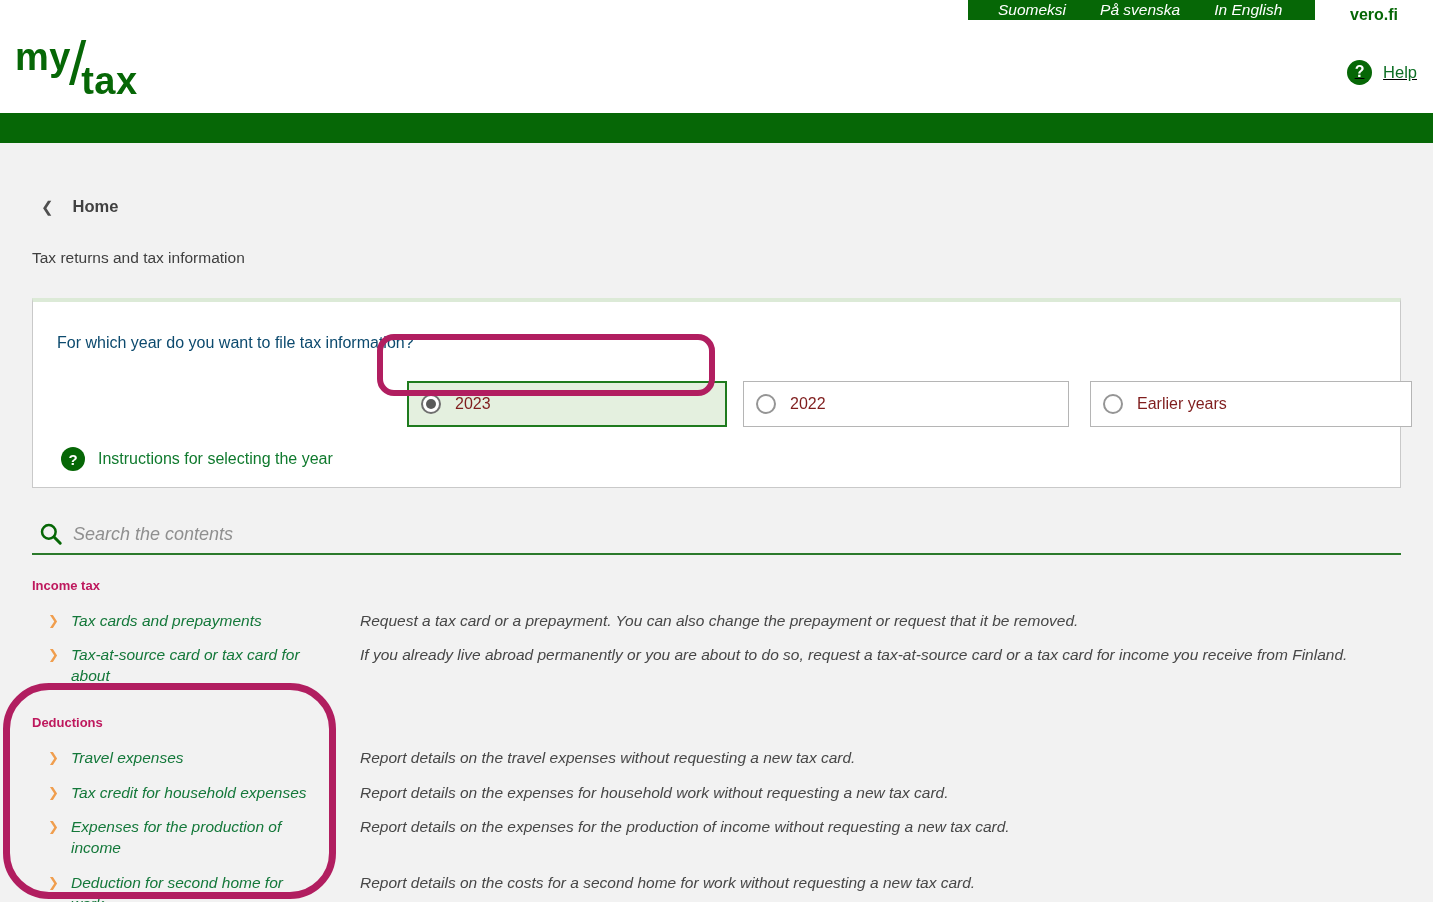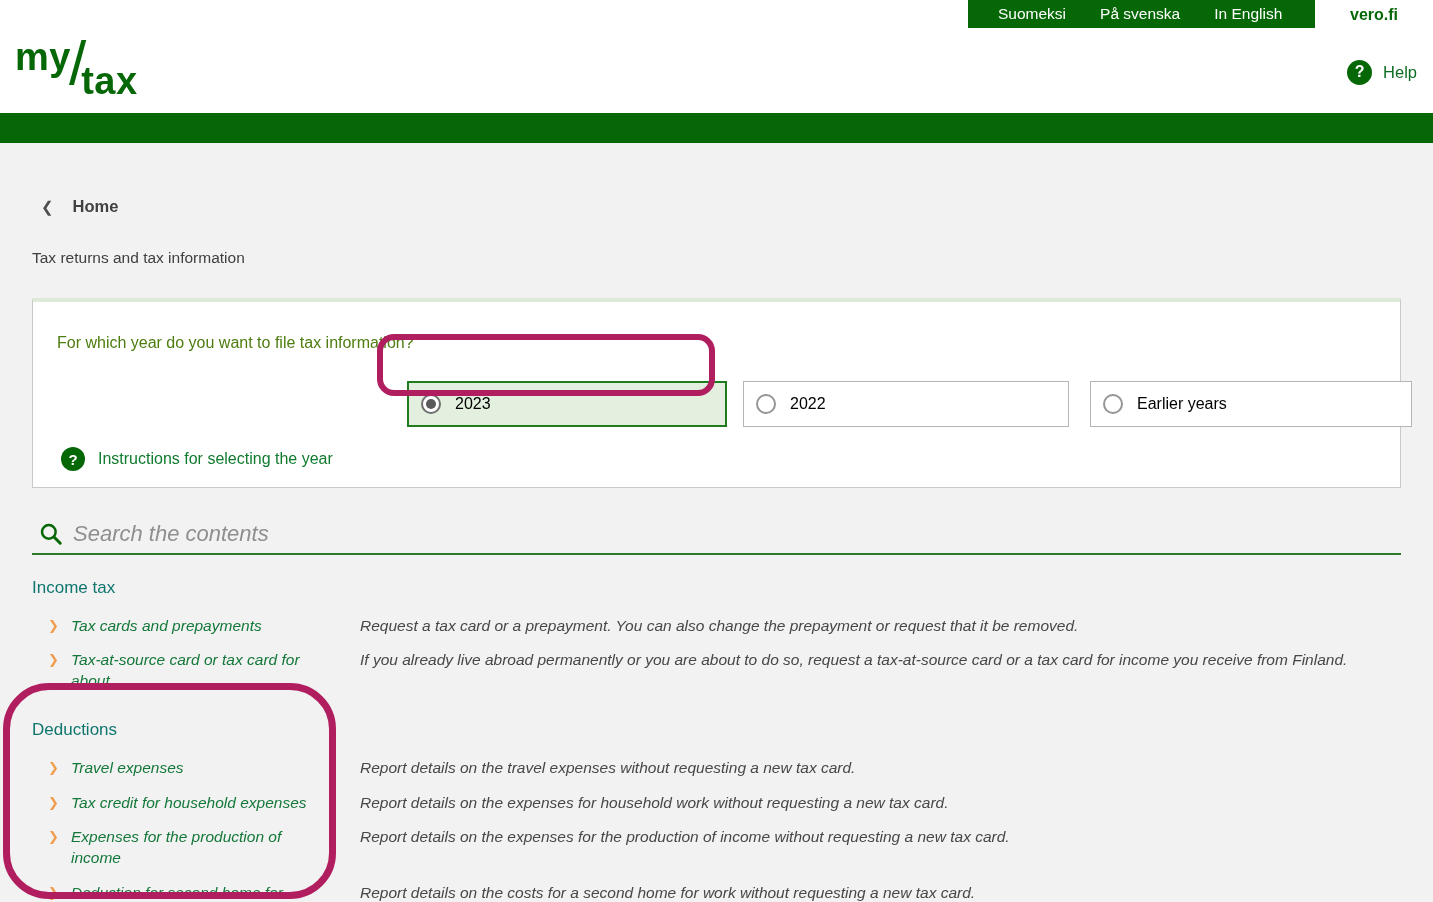--- a/index.html
+++ b/index.html
@@ -6,26 +6,26 @@
   body { background:#e8e8e8; font-family:"Liberation Sans","DejaVu Sans",sans-serif; }
   .screen{ position:relative; width:1433px; height:902px; background:#f2f2f2; overflow:hidden; }
 
   
   .header{ position:absolute; top:0; left:0; width:100%; height:113px; background:#ffffff; }
   .logo{ position:absolute; left:15px; top:38px; color:#066706; display:flex; align-items:flex-start; cursor:pointer; }
   .logo-my{ font-size:38px; font-weight:700; letter-spacing:.5px; line-height:1; }
   .logo-slash{ font-size:62px; font-weight:400; line-height:.78; margin:0 -5px 0 -2px; position:relative; top:1px; }
   .logo-tax{ font-size:38px; font-weight:700; letter-spacing:.5px; line-height:1; position:relative; top:24px; }
 
-  .langbar{ position:absolute; top:0; left:968px; width:347px; height:28px; background:#066706; display:flex; align-items:center; padding:0 30px; gap:34px; }
+  .langbar{ position:absolute; top:0; left:968px; width:347px; height:20px; background:#066706; display:flex; align-items:center; padding:0 30px; gap:34px;font-style:italic; }
   .langbar a{ color:#ffffff; font-size:15.5px; text-decoration:none; white-space:nowrap; cursor:pointer; }
   .verofi{ position:absolute; top:0; left:1315px; width:118px; height:30px; display:flex; align-items:center; justify-content:center; color:#066706; font-weight:700; font-size:16px; cursor:pointer; }
 
   .userlinks{ position:absolute; top:55px; right:16px; height:34px; display:flex; align-items:center; gap:30px; }
-  .userlink{ display:flex; align-items:center; gap:11px; cursor:pointer; }
+  .userlink{ display:flex; align-items:center; gap:11px; cursor:pointer;text-decoration:underline; }
   .userlink .lbl{ color:#0c6e23; font-size:16.5px; }
   .circle-icon{ width:25px; height:25px; border-radius:50%; background:#066706; color:#fff; display:flex; align-items:center; justify-content:center; font-weight:700; font-size:16px; flex:0 0 auto; }
   .circle-icon.q::before{ content:"?"; }
   .person-icon{ width:26px; height:26px; border-radius:50%; background:#066706; position:relative; overflow:hidden; flex:0 0 auto; }
   .person-icon::before{ content:""; position:absolute; left:50%; top:5px; transform:translateX(-50%); width:9px; height:9px; border-radius:50%; background:#fff; }
   .person-icon::after{ content:""; position:absolute; left:50%; top:16px; transform:translateX(-50%); width:16px; height:12px; border-radius:8px 8px 0 0; background:#fff; }
 
   
   .band{ position:absolute; top:113px; left:0; width:100%; height:30px; background:#066706; }
 
@@ -34,41 +34,41 @@
 
   .breadcrumb{ margin-top:15px; height:24px; display:flex; align-items:center; gap:19px; padding-left:9px; cursor:pointer; width:max-content; }
   .back-icon{ color:#4f4f4f; font-size:15px; line-height:1; }
   .back-icon::before{ content:"❮"; }
   .breadcrumb .bc-label{ font-size:16.5px; font-weight:700; color:#414141; }
 
   .subtitle{ margin-top:31px; font-size:15.5px; color:#3f3f3f; }
 
   
   .year-card{ margin-top:31px; height:190px; background:#ffffff; border:1px solid #c9c9c9; border-top:4px solid #dcead7; position:relative; }
-  .question{ position:absolute; left:24px; top:32px; font-size:16px; color:#4d7c0f; }
+  .question{ position:absolute; left:24px; top:32px; font-size:16px; color:#0c4a6e; }
   .options{ position:absolute; left:374px; top:79px; display:flex; }
   .opt{ height:46px; background:#ffffff; border:1px solid #b5b5b5; display:flex; align-items:center; padding-left:12px; gap:14px; cursor:pointer; }
   .opt-2023{ width:320px; margin-right:16px; background:#e4f0df; border:2px solid #1e7b1e; }
   .opt-2022{ width:326px; margin-right:21px; }
   .opt-earlier{ width:322px; }
   .radio{ width:20px; height:20px; border-radius:50%; border:2px solid #959595; background:#fff; position:relative; flex:0 0 auto; }
   .radio.checked{ border-color:#6f6f6f; }
   .radio.checked::after{ content:""; position:absolute; left:50%; top:50%; transform:translate(-50%,-50%); width:10px; height:10px; border-radius:50%; background:#5a5a5a; }
-  .opt-label{ font-size:16px; color:#000000; }
+  .opt-label{ font-size:16px; color:#7f1d1d; }
   .instructions{ position:absolute; left:28px; top:145px; display:flex; align-items:center; gap:13px; cursor:pointer; }
   .instructions .circle-icon{ width:24px; height:24px; font-size:15px; }
   .instructions .ins-label{ color:#107a2e; font-size:16px; }
 
   
   .search-row{ margin-top:27px; height:40px; border-bottom:2px solid #2b7a2b; display:flex; align-items:center; gap:9px; padding-left:6px; }
-  .search-input{ border:none; outline:none; background:transparent; font-family:"Liberation Sans","DejaVu Sans",sans-serif; font-style:italic; font-size:22px; color:#5a5a5a; width:800px; }
+  .search-input{ border:none; outline:none; background:transparent; font-family:"Liberation Sans","DejaVu Sans",sans-serif; font-style:italic; font-size:18px; color:#5a5a5a; width:800px; }
   .search-input::placeholder{ color:#8f8f8f; font-style:italic; }
 
   
-  .section-heading{ font-size:17px; font-weight:400; color:#0f766e; }
+  .section-heading{ font-size:13px; font-weight:700; color:#be185d; }
   .sec-income .section-heading{ margin-top:23px; }
   .sec-deductions .section-heading{ margin-top:29px; }
   .rows{ margin-top:17px; }
   .row{ display:grid; grid-template-columns:328px 1fr; align-items:start; margin-bottom:13px;font-style:italic; }
   .row-link{ display:flex; align-items:flex-start; gap:9px; padding-left:16px; cursor:pointer; }
   .chev{ width:14px; color:#f09e4e; font-size:13px; font-weight:700; line-height:21px; flex:0 0 auto; }
   .chev::before{ content:"❯"; }
   .glink{ font-size:15.5px; color:#14783a; line-height:21px; text-decoration:none; max-width:248px; display:inline-block; }
   .row-desc{ font-size:15.5px; color:#474747; line-height:21px; }
   .sec-deductions .row{ margin-bottom:13.5px; }

